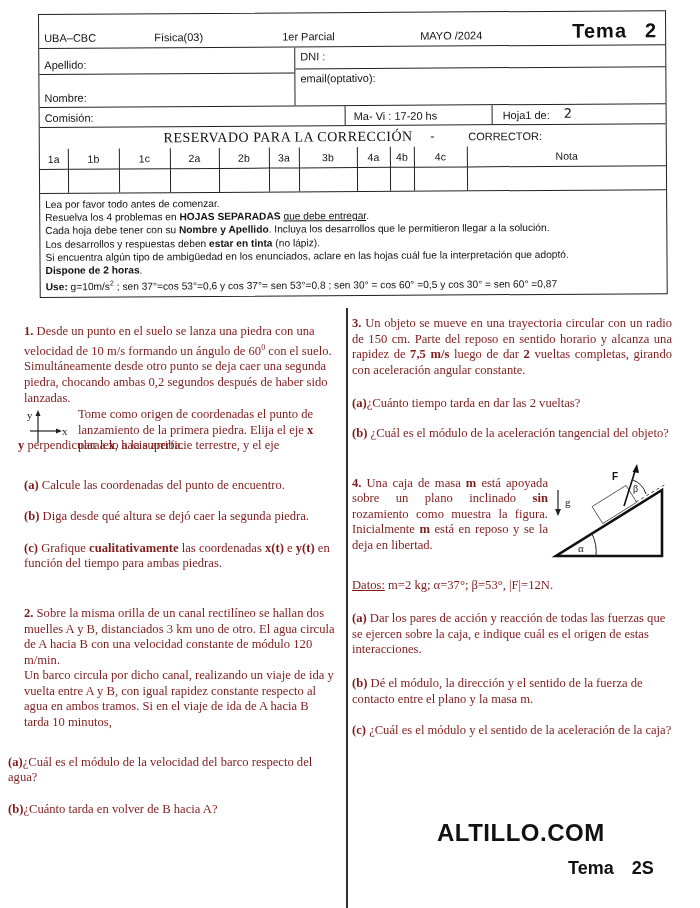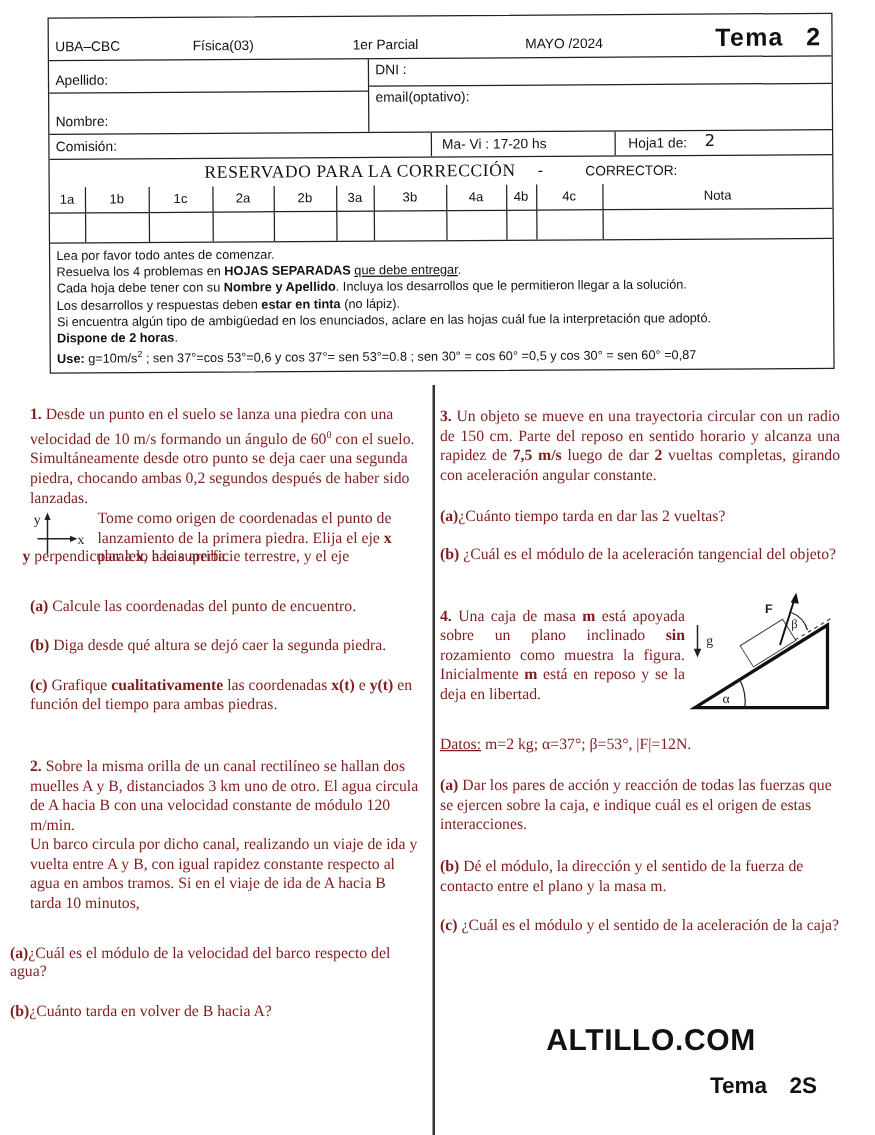--- a/index.html
+++ b/index.html
@@ -38,21 +38,21 @@
   table.grades td:last-child { border-right: none; }
   table.grades tr.blank td { height: 24px; border-bottom: none; }
 
   .instr { padding: 4px 5px 3px; font-size: 10.2px; line-height: 13.2px; }
   .instr b { font-weight: bold; }
   .instr u { text-decoration: underline; }
 
   
   .col { position: absolute; font-family: "Liberation Serif", serif; font-size: 12.6px; line-height: 15.6px; color: #7f1d1d; }
   .col-left { left: 24px; top: 324px; width: 312px; }
-  .col-right { left: 352px; top: 326px; width: 320px; }
+  .col-right { left: 352px; top: 316px; width: 320px; }
   .divider { position: absolute; left: 346px; top: 308px; width: 1.5px; height: 600px; background: #333; }
   .justify { text-align: justify; }
 
   .axes-wrap { display: flex; align-items: flex-start; margin-top: 1px; }
   .axes { width: 46px; flex-shrink: 0; height: 40px; position: relative; }
   .axes-text { flex: 1; }
 
   .p4 { display: flex; margin-top: 20px; }
   .p4-text { width: 196px; text-align: justify; padding-top: 14px; }
   .p4-fig { flex: 1; position: relative; height: 100px; }
@@ -120,21 +120,21 @@
     <table class="grades">
       <tbody>
           <tr>
         <td style="width:28px">1a</td>
         <td style="width:51px">1b</td>
         <td style="width:51px">1c</td>
         <td style="width:49px">2a</td>
         <td style="width:50px">2b</td>
         <td style="width:30px">3a</td>
         <td style="width:58px">3b</td>
-        <td style="width:48px">4a</td>
+        <td style="width:33px">4a</td>
         <td style="width:24px">4b</td>
         <td style="width:53px">4c</td>
         <td>Nota</td>
       </tr>
       <tr class="blank">
         <td></td>
         <td></td>
         <td></td>
         <td></td>
         <td></td>

